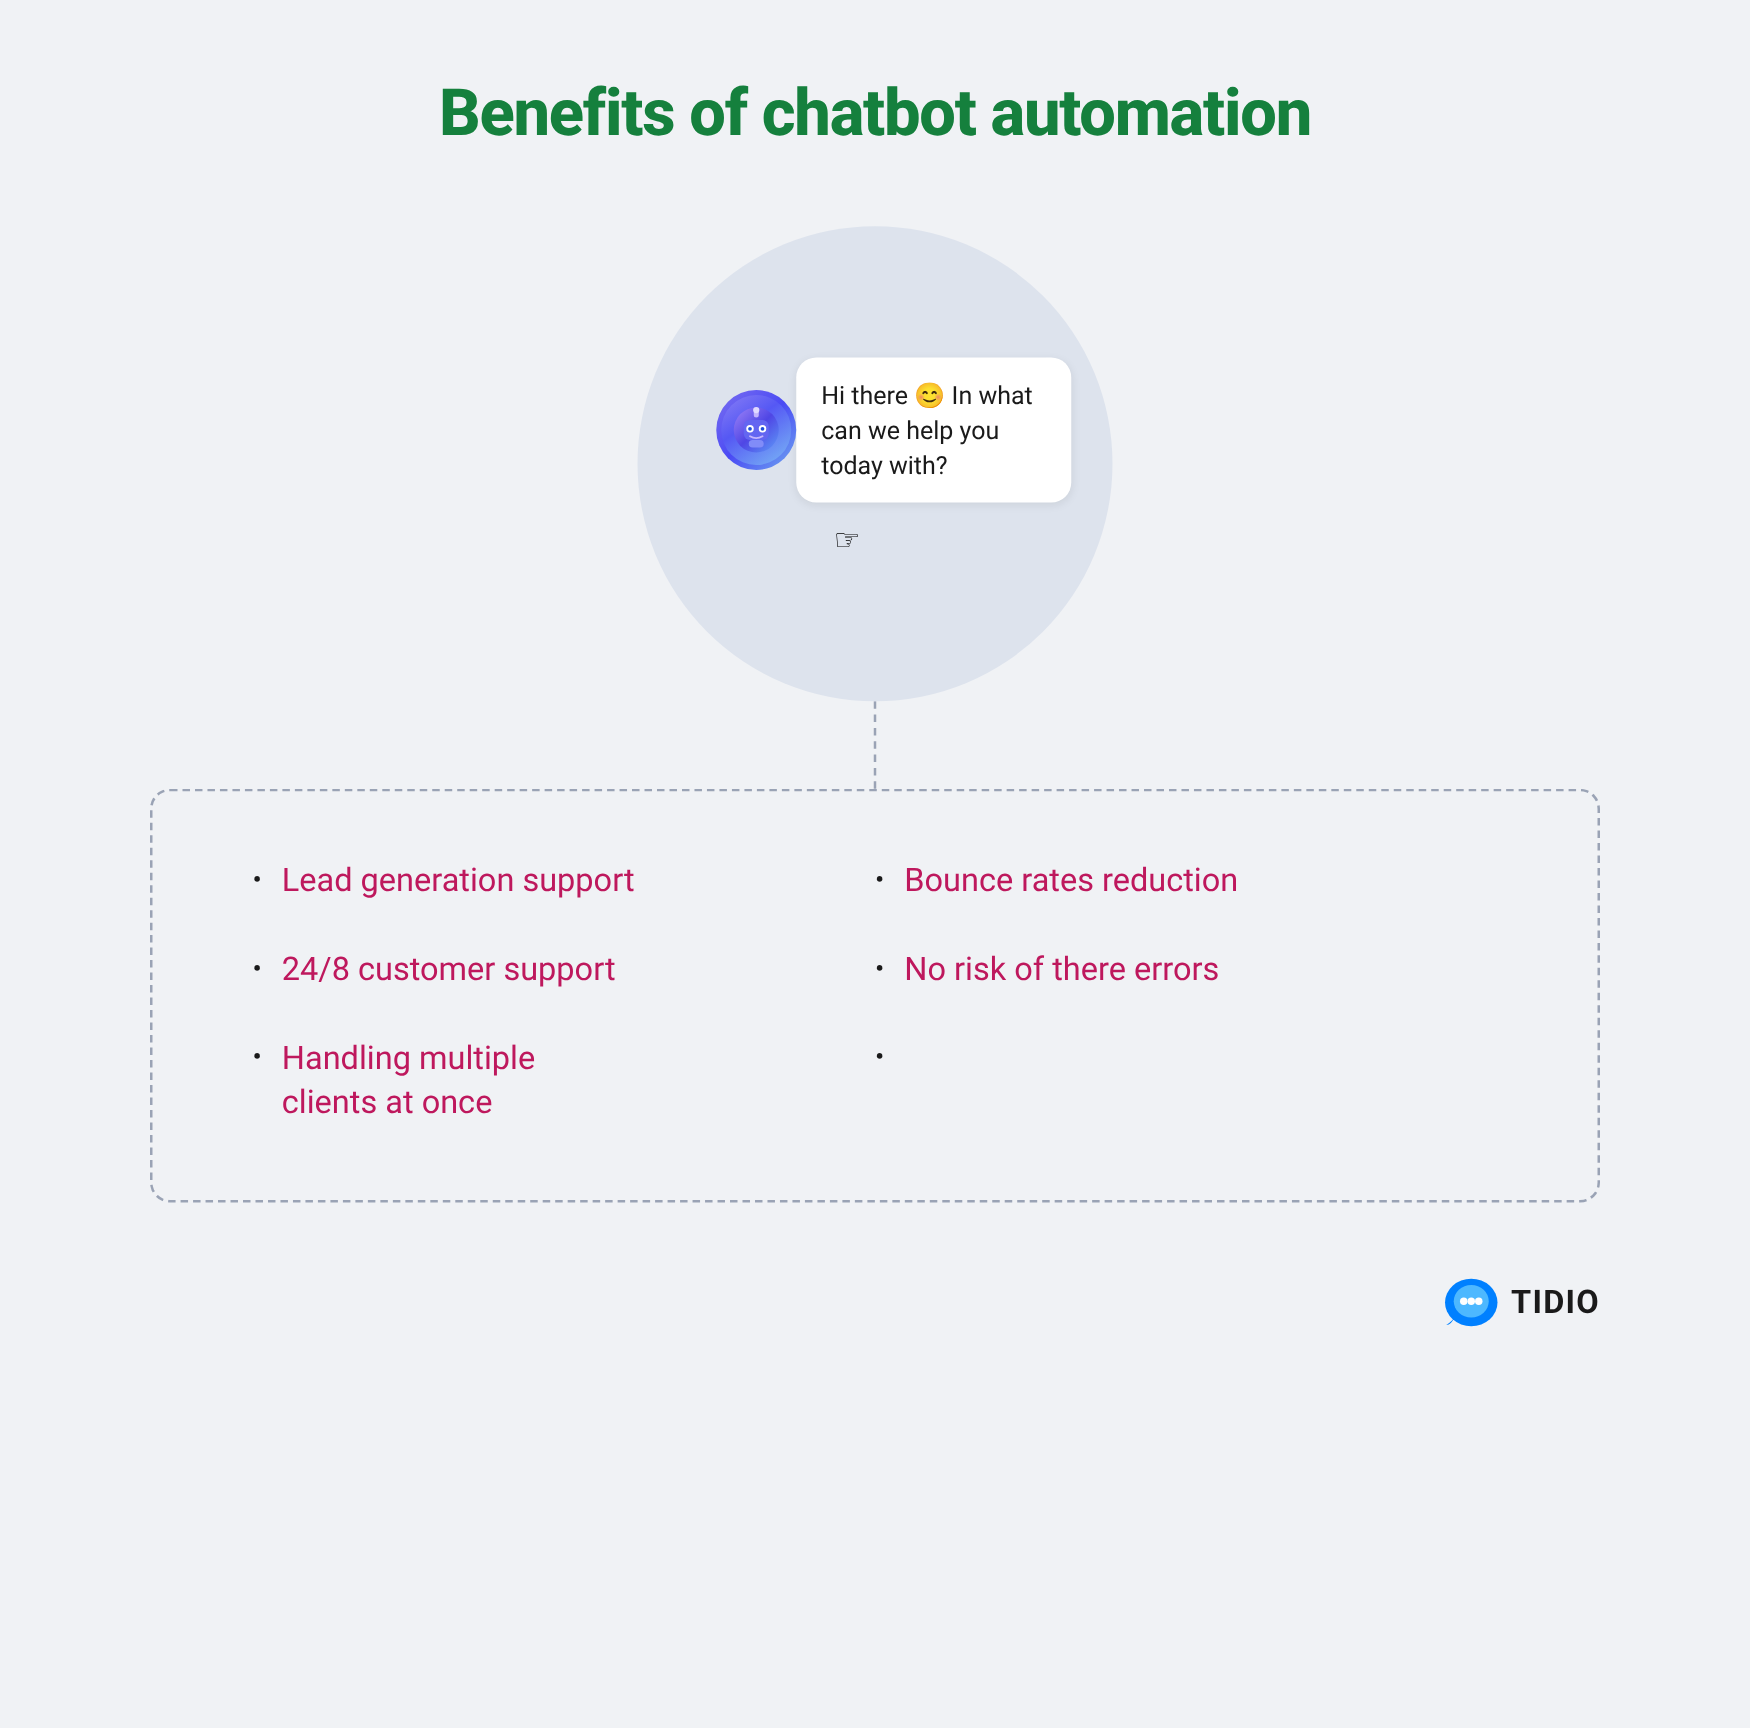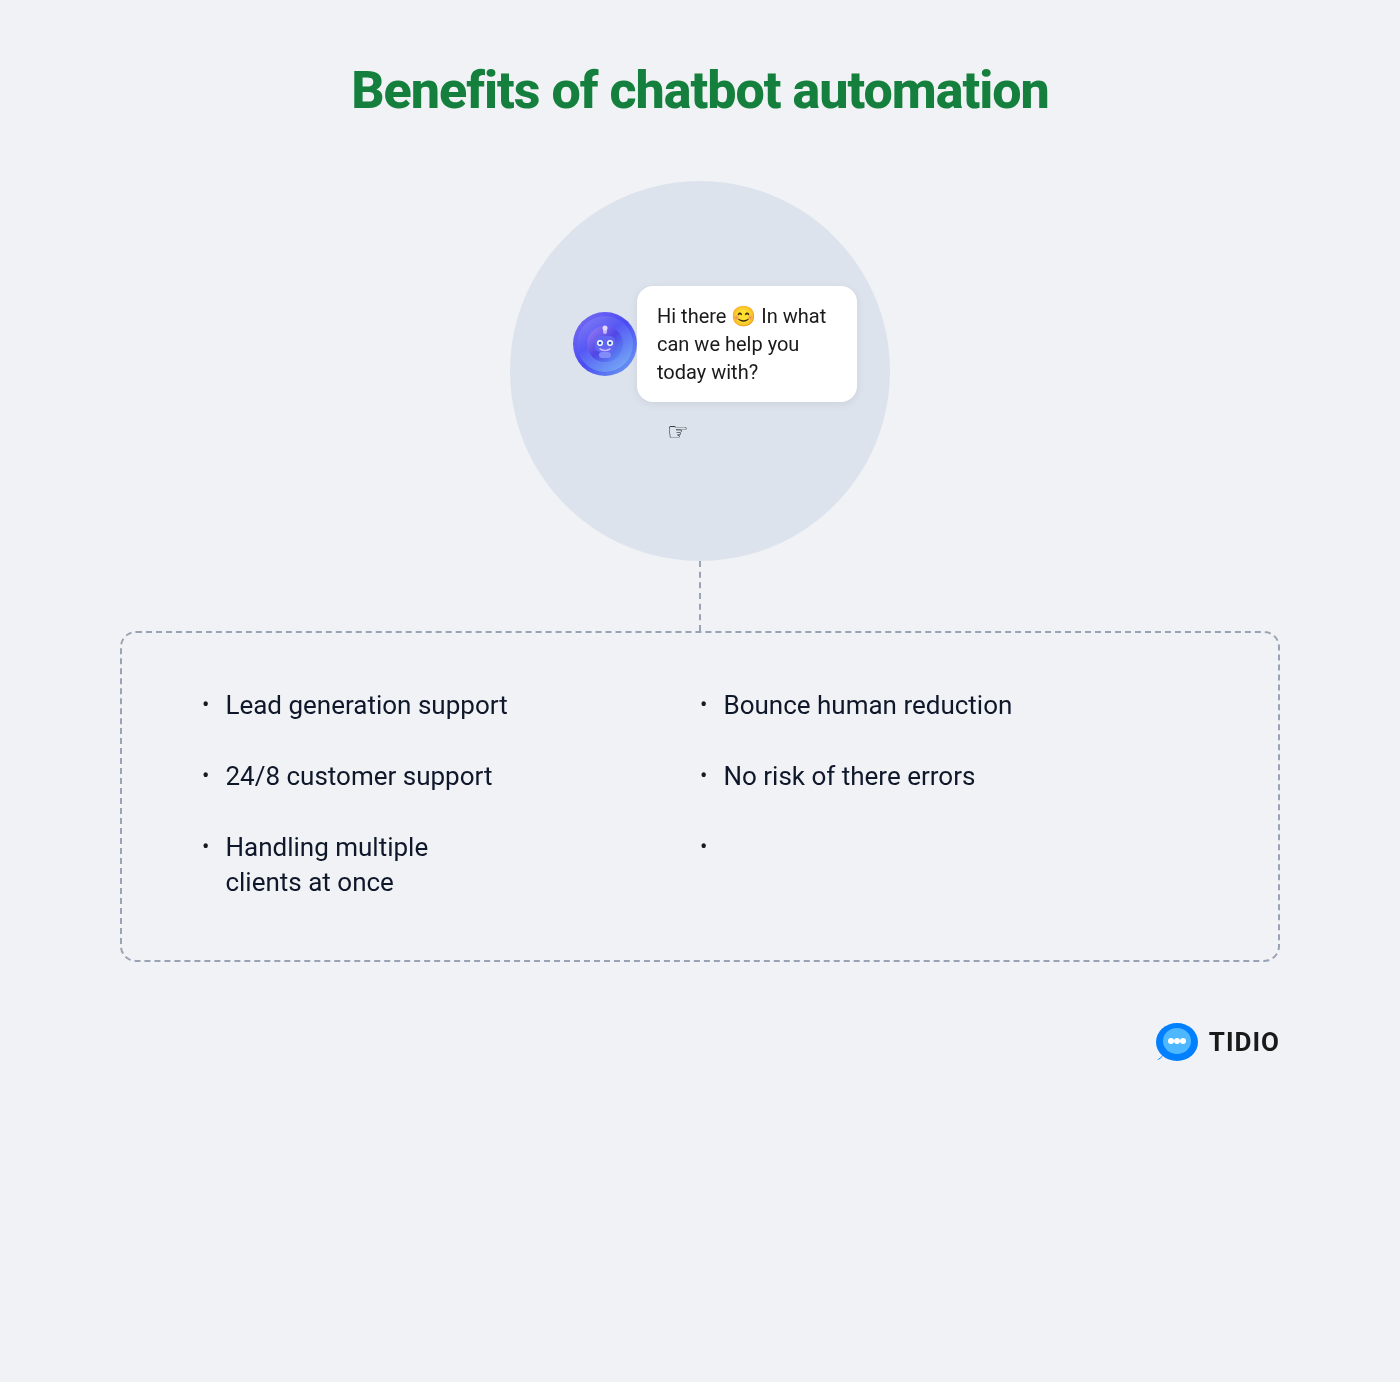--- a/index.html
+++ b/index.html
@@ -163,21 +163,21 @@
     .bullet {
       color: #1a1a1a;
       font-size: 22px;
       flex-shrink: 0;
       margin-top: 2px;
       line-height: 1.4;
     }
 
     .benefit-text {
       font-size: 26px;
-      color: #0f172a;
+      color: #be185d;
       line-height: 1.35;
       font-weight: 400;
     }
 
     .tidio-brand {
       display: flex;
       align-items: center;
       gap: 10px;
       margin-top: auto;
       align-self: flex-end;
@@ -279,21 +279,21 @@
       <span class="benefit-text">24/8 customer support</span>
     </div>
     <div class="benefit-item">
       <span class="bullet">•</span>
       <span class="benefit-text">Handling multiple<br>clients at once</span>
     </div>
   </div>
   <div class="benefits-column">
     <div class="benefit-item">
       <span class="bullet">•</span>
-      <span class="benefit-text">Bounce human reduction</span>
+      <span class="benefit-text">Bounce rates reduction</span>
     </div>
     <div class="benefit-item">
       <span class="bullet">•</span>
       <span class="benefit-text">No risk of there errors</span>
     </div>
     <div class="benefit-item">
       <span class="bullet">•</span>
     </div>
   </div>
 </div>

